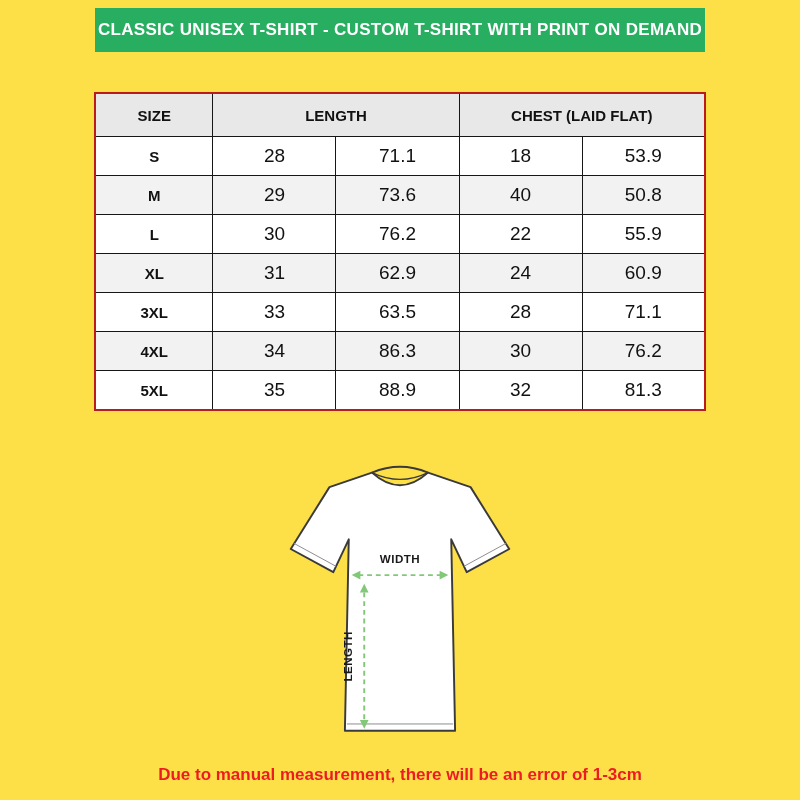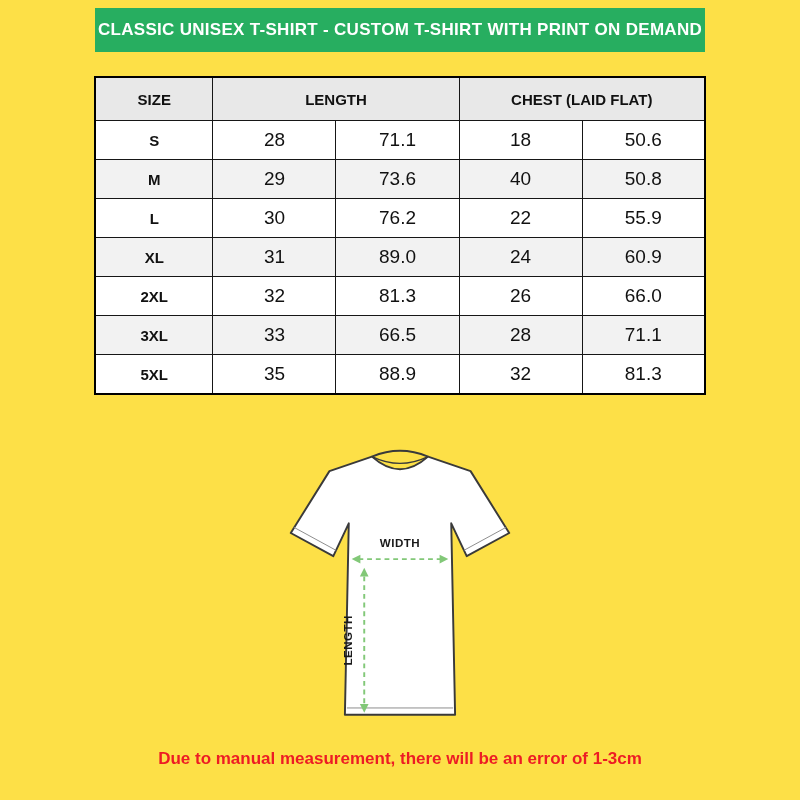--- a/index.html
+++ b/index.html
@@ -21,24 +21,24 @@
     display: flex;
     align-items: center;
     justify-content: center;
     font-size: 17px;
     font-weight: bold;
     letter-spacing: 0.3px;
     text-align: center;
   }
   table.size-chart {
     border-collapse: collapse;
-    margin: 24px auto 0 auto;
+    margin: 40px auto 0 auto;
     width: 612px;
     table-layout: fixed;
-    border: 2px solid #000000;
+    border: 2px solid #b91c1c;
   }
   table.size-chart th, table.size-chart td {
     border: 1px solid #161616;
     text-align: center;
     vertical-align: middle;
     color: #111111;
   }
   table.size-chart thead th {
     height: 40px;
     font-size: 15px;
@@ -100,56 +100,56 @@
         <th colspan="2">LENGTH</th>
         <th colspan="2">CHEST (LAID FLAT)</th>
       </tr>
     </thead>
     <tbody>
       <tr>
         <td class="size-cell">S</td>
         <td>28</td>
         <td>71.1</td>
         <td>18</td>
-        <td>50.6</td>
+        <td>53.9</td>
       </tr>
       <tr>
         <td class="size-cell">M</td>
         <td>29</td>
         <td>73.6</td>
         <td>40</td>
         <td>50.8</td>
       </tr>
       <tr>
         <td class="size-cell">L</td>
         <td>30</td>
         <td>76.2</td>
         <td>22</td>
         <td>55.9</td>
       </tr>
       <tr>
         <td class="size-cell">XL</td>
         <td>31</td>
-        <td>89.0</td>
+        <td>62.9</td>
         <td>24</td>
         <td>60.9</td>
       </tr>
       <tr>
-        <td class="size-cell">2XL</td>
-        <td>32</td>
-        <td>81.3</td>
-        <td>26</td>
-        <td>66.0</td>
+        <td class="size-cell">3XL</td>
+        <td>33</td>
+        <td>63.5</td>
+        <td>28</td>
+        <td>71.1</td>
       </tr>
       <tr>
-        <td class="size-cell">3XL</td>
-        <td>33</td>
-        <td>66.5</td>
-        <td>28</td>
-        <td>71.1</td>
+        <td class="size-cell">4XL</td>
+        <td>34</td>
+        <td>86.3</td>
+        <td>30</td>
+        <td>76.2</td>
       </tr>
       <tr>
         <td class="size-cell">5XL</td>
         <td>35</td>
         <td>88.9</td>
         <td>32</td>
         <td>81.3</td>
       </tr>
     </tbody>
   </table>

